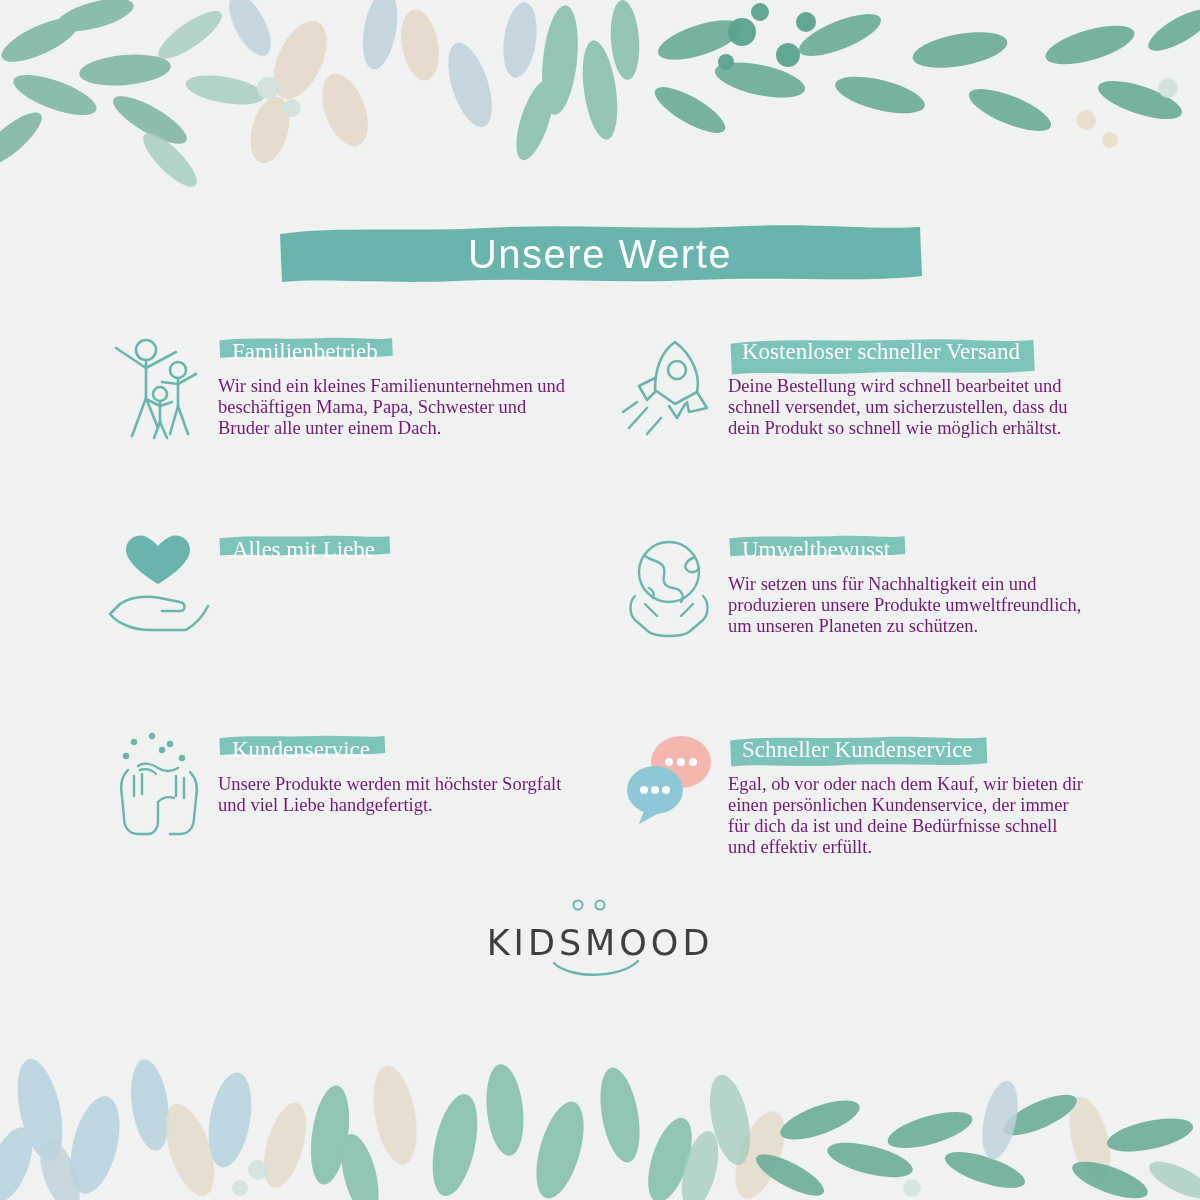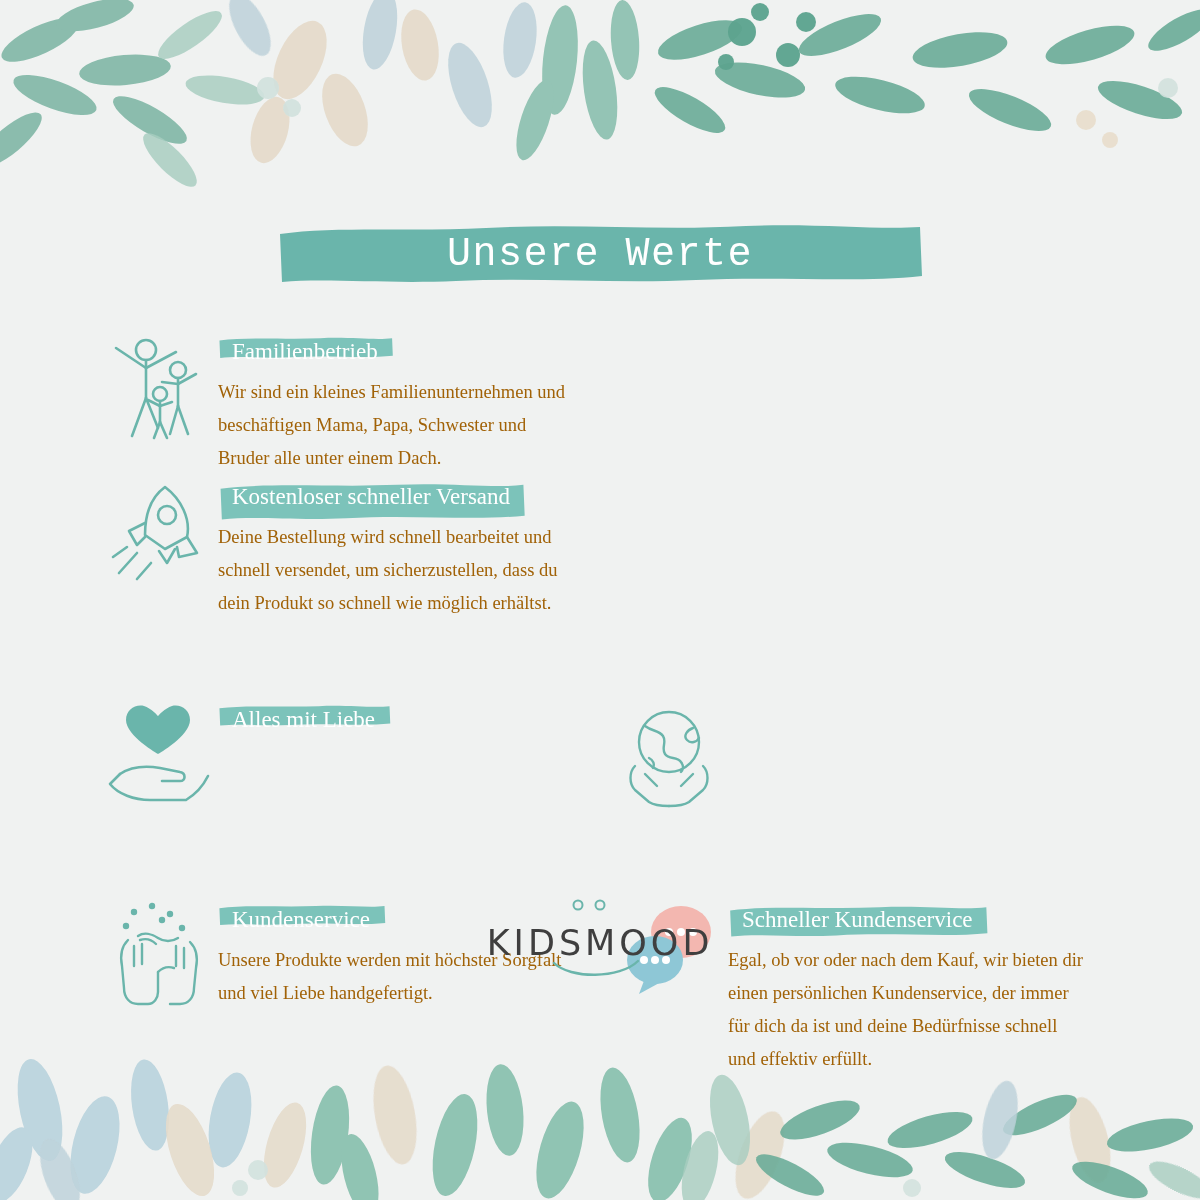--- a/index.html
+++ b/index.html
@@ -27,21 +27,21 @@
     position:relative;
     width:648px; height:64px;
     display:flex; align-items:center; justify-content:center;
   }
   .title-ribbon .brush {
     position:absolute; inset:0;
   }
   .title-text {
     position:relative;
     color:#ffffff;
-    font-family:Liberation Mono, monospace;
+    font-family:Liberation Sans, sans-serif;
     font-size:40px;
     font-weight:400;
     letter-spacing:1.5px;
     z-index:2;
     text-shadow:none;
   }
 
   
   .grid {
     position:absolute;
@@ -70,30 +70,30 @@
   .heading-ribbon .hbrush { position:absolute; inset:0; }
   .heading-text {
     position:relative; z-index:2;
     color:#ffffff;
     font-family:"Liberation Serif", serif;
     font-size:23px;
     line-height:32px;
     white-space:nowrap;
   }
   .body-text {
-    color:#a16207;
+    color:#701a75;
     font-family:"Liberation Serif", serif;
     font-size:18.5px;
-    line-height:33px;
+    line-height:21px;
     max-width:360px;
   }
   .cell.right .body-text { max-width:355px; }
 
   
-  .row-1 { margin-bottom:78px;flex-direction:column; }
+  .row-1 { margin-bottom:78px; }
   .row-2 { margin-bottom:80px; }
 
   
   .logo {
     position:absolute;
     top:895px; left:0; width:1200px;
     display:flex; justify-content:center; align-items:flex-end;
   }
   .logo-inner { position:relative; width:300px; height:90px; }
   .logo-text {
@@ -284,20 +284,29 @@
             <circle cx="54" cy="40" r="30"></circle>
             <path d="M30 24 C38 30 44 28 48 34 C52 40 46 46 50 52 C54 58 62 54 66 60 C69 64 68 68 66 70"></path>
             <path d="M78 26 C72 28 68 34 72 38 C76 42 82 40 84 36"></path>
             <path d="M34 56 C38 58 40 62 38 66"></path>
             <path d="M20 64 C14 70 14 82 20 88 L34 100 C40 104 48 104 54 104"></path>
             <path d="M88 64 C94 70 94 82 88 88 L74 100 C68 104 60 104 54 104"></path>
             <path d="M30 72 L42 84"></path>
             <path d="M78 72 L66 84"></path>
           </svg>
         </div>
+        <div class="content">
+          <div class="heading-ribbon">
+            <svg class="hbrush" viewBox="0 0 240 32" preserveAspectRatio="none" xmlns="http://www.w3.org/2000/svg">
+              <path d="M2,6 C40,1 90,5 140,3 C180,1 215,6 238,3 L239,27 C200,31 150,26 100,29 C60,31 30,27 3,30 Z" fill="#7cc3ba"></path>
+            </svg>
+            <span class="heading-text">Umweltbewusst</span>
+          </div>
+          <div class="body-text">Wir setzen uns für Nachhaltigkeit ein und produzieren unsere Produkte umweltfreundlich, um unseren Planeten zu schützen.</div>
+        </div>
       </div>
     </div>
 
     <div class="row row-3">
 
       <div class="cell">
         <div class="icon-box">
           <svg width="110" height="112" viewBox="0 0 110 112" fill="none" stroke="#6ab5ab" stroke-width="2.4" stroke-linecap="round" stroke-linejoin="round" xmlns="http://www.w3.org/2000/svg">
             <circle cx="30" cy="10" r="2" fill="#6ab5ab"></circle>
             <circle cx="48" cy="4" r="2" fill="#6ab5ab"></circle>

